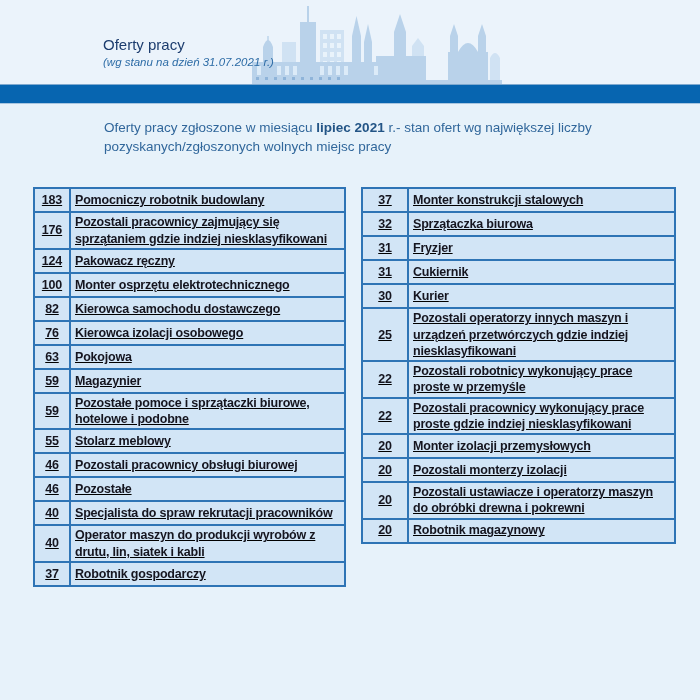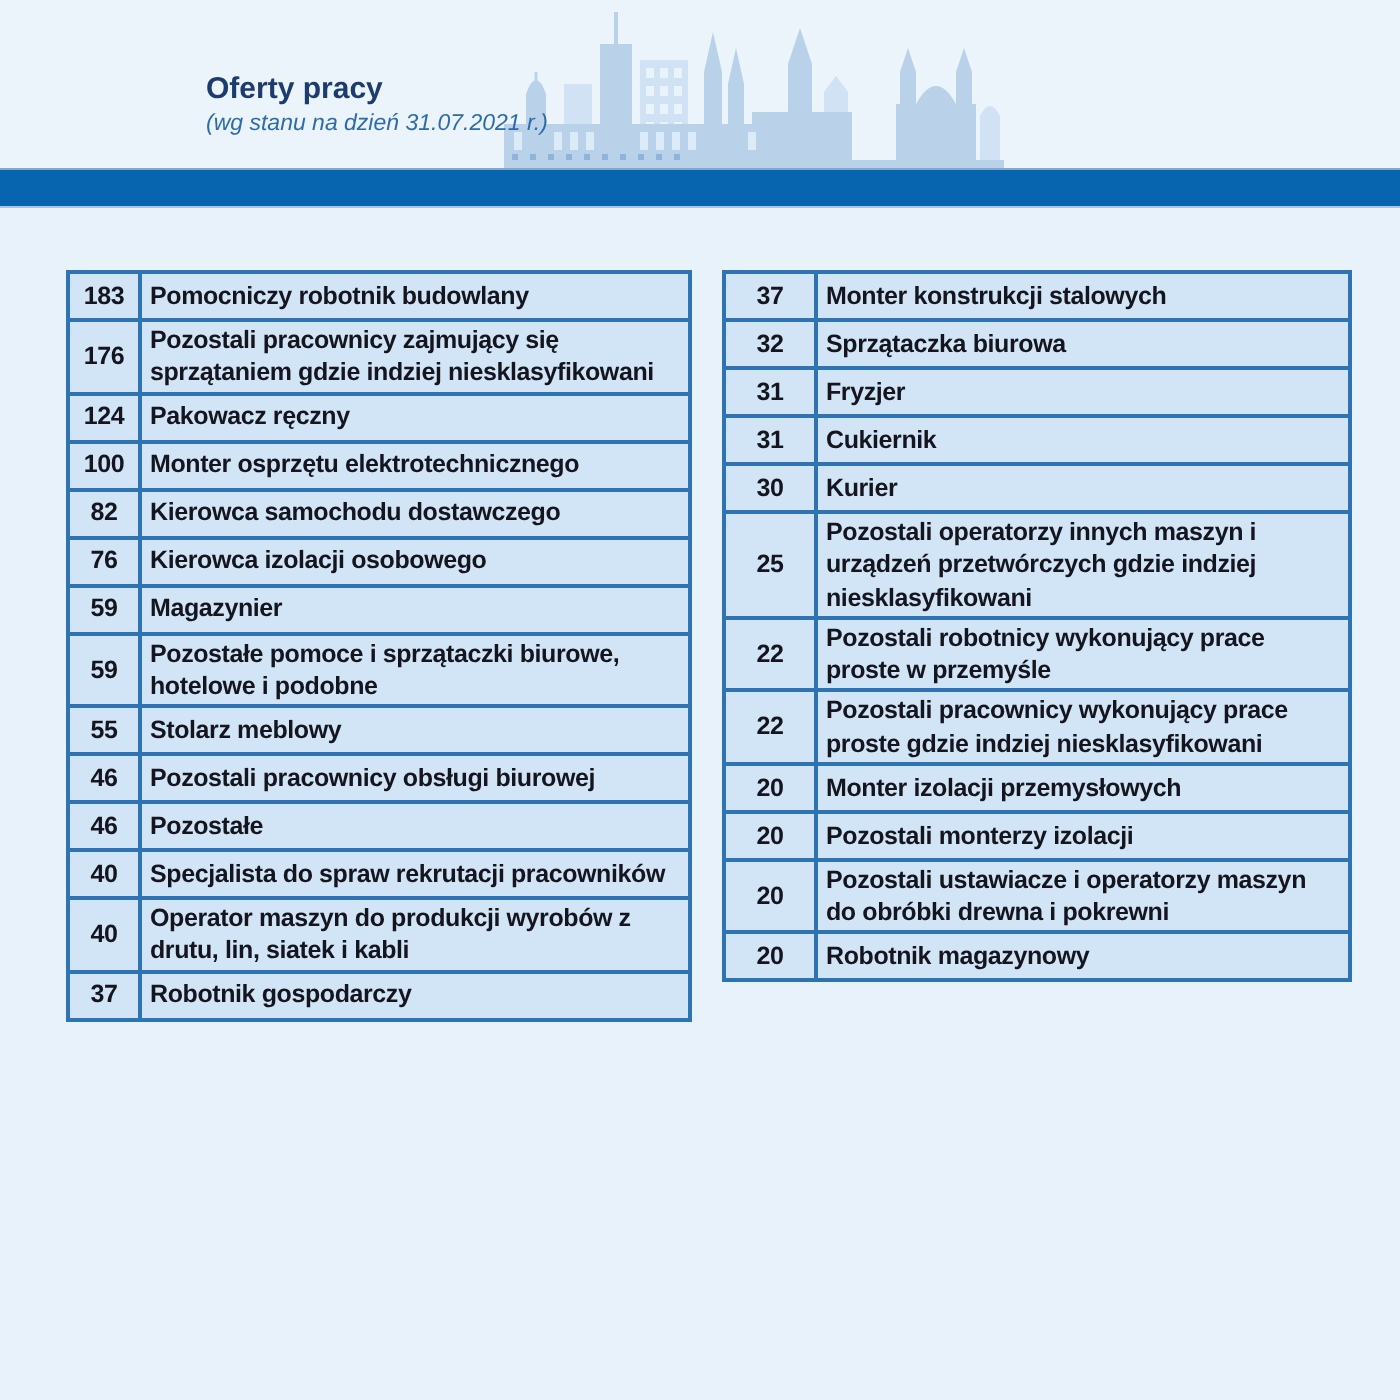--- a/index.html
+++ b/index.html
@@ -27,21 +27,21 @@
     width: 250px;
     height: 84px;
   }
   .header-text {
     position: absolute;
     left: 103px;
     top: 37px;
   }
   .title {
     font-size: 15px;
-    font-weight: bold;
+    font-weight: normal;
     color: #1c3c6e;
     line-height: 1.1;
   }
   .subtitle {
     font-size: 11.5px;
     color: #2d6ca6;
     margin-top: 2px;
     font-style: italic;
   }
 
@@ -68,20 +68,21 @@
   .tables {
     display: flex;
     align-items: flex-start;
     margin: 31px 0 0 33px;
   }
   .offers-table {
     border-collapse: collapse;
     background: #d2e5f6;
     border: 2px solid #2e74b5;
     table-layout: fixed;
+    text-decoration: underline;
   }
   .offers-table td {
     border: 2px solid #2e74b5;
     font-size: 12.5px;
     font-weight: bold;
     color: #15151f;
     line-height: 1.3;
     letter-spacing: -0.2px;
     padding: 1px 4px;
     height: 20px;
@@ -172,20 +173,21 @@
       </g>
     </svg>
     <div class="header-text">
       <div class="title">Oferty pracy</div>
       <div class="subtitle">(wg stanu na dzień 31.07.2021 r.)</div>
     </div>
   </header>
 
   <div class="bar"></div>
 
+  <p class="intro"><span>Oferty pracy zgłoszone w miesiącu </span><strong>lipiec 2021</strong><span> r.- stan ofert wg największej liczby pozyskanych/zgłoszonych wolnych miejsc pracy</span></p>
 
   <div class="tables">
     <table class="offers-table left-table">
       <tbody id="left-tbody">
           <tr>
             <td class="num">183</td>
             <td class="job">Pomocniczy robotnik budowlany</td>
           </tr>
           <tr>
             <td class="num">176</td>
@@ -199,20 +201,24 @@
             <td class="num">100</td>
             <td class="job">Monter osprzętu elektrotechnicznego</td>
           </tr>
           <tr>
             <td class="num">82</td>
             <td class="job">Kierowca samochodu dostawczego</td>
           </tr>
           <tr>
             <td class="num">76</td>
             <td class="job">Kierowca izolacji osobowego</td>
+          </tr>
+          <tr>
+            <td class="num">63</td>
+            <td class="job">Pokojowa</td>
           </tr>
           <tr>
             <td class="num">59</td>
             <td class="job">Magazynier</td>
           </tr>
           <tr>
             <td class="num">59</td>
             <td class="job">Pozostałe pomoce i sprzątaczki biurowe, hotelowe i podobne</td>
           </tr>
           <tr>

